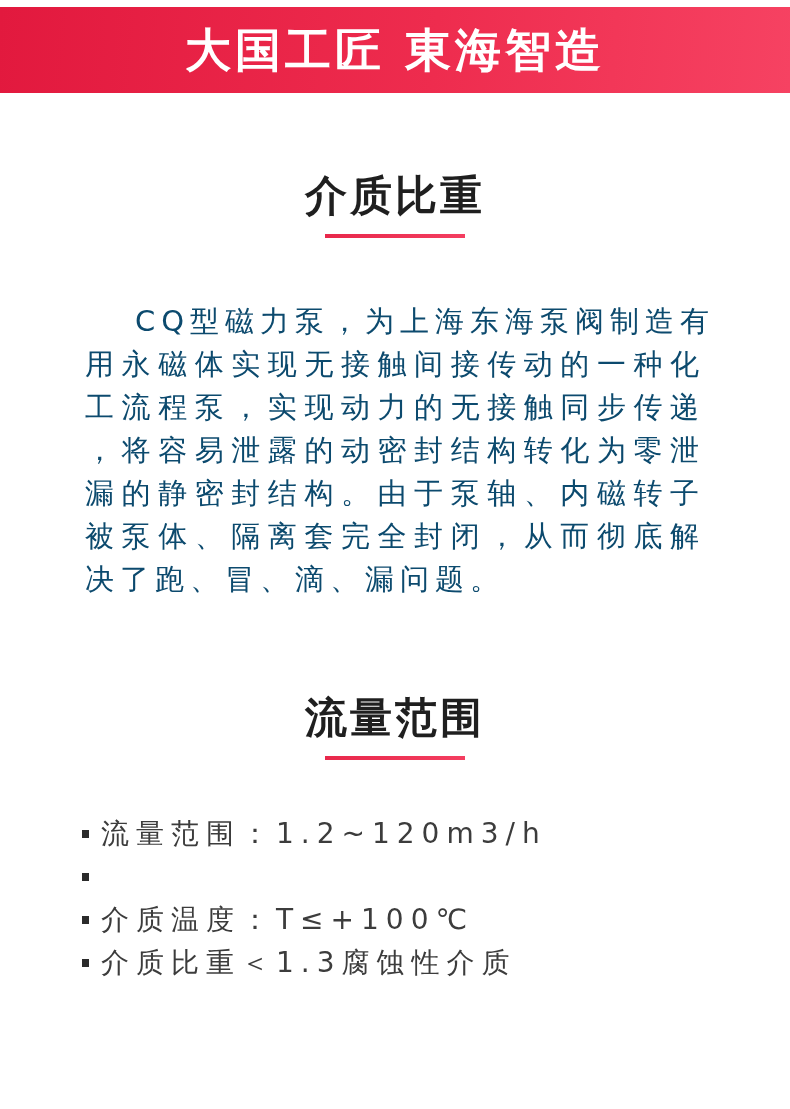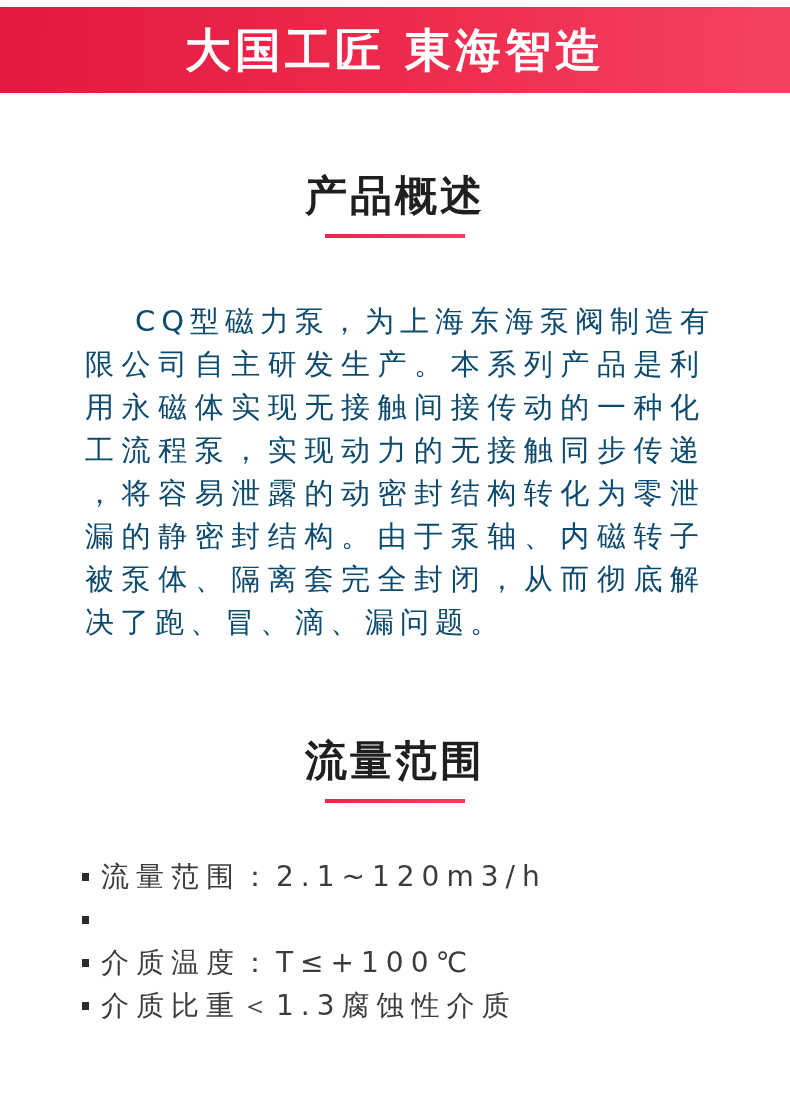--- a/index.html
+++ b/index.html
@@ -100,41 +100,40 @@
 <body>
 
 <div class="page">
 
   <div class="top-strip"></div>
 
   <div class="banner">
     <div class="banner-title">大国工匠 東海智造</div>
   </div>
 
-  <h2 class="section-title title-overview">产品概述</h2>
+  <h2 class="section-title title-overview">介质比重</h2>
   <div class="title-underline"></div>
 
   <div class="paragraph">
     <div class="p-line first">CQ型磁力泵，为上海东海泵阀制造有</div>
-    <div class="p-line">限公司自主研发生产。本系列产品是利</div>
     <div class="p-line">用永磁体实现无接触间接传动的一种化</div>
     <div class="p-line">工流程泵，实现动力的无接触同步传递</div>
     <div class="p-line">，将容易泄露的动密封结构转化为零泄</div>
     <div class="p-line">漏的静密封结构。由于泵轴、内磁转子</div>
     <div class="p-line">被泵体、隔离套完全封闭，从而彻底解</div>
     <div class="p-line last">决了跑、冒、滴、漏问题。</div>
   </div>
 
   <h2 class="section-title title-conditions">流量范围</h2>
   <div class="title-underline"></div>
 
   <ul class="cond-list">
     <li class="cond-item">
       <span class="bullet"></span>
-      <span>流量范围：2.1~120m3/h</span>
+      <span>流量范围：1.2~120m3/h</span>
     </li>
     <li class="cond-item">
       <span class="bullet"></span>
     </li>
     <li class="cond-item">
       <span class="bullet"></span>
       <span>介质温度：T≤+100℃</span>
     </li>
     <li class="cond-item">
       <span class="bullet"></span>

